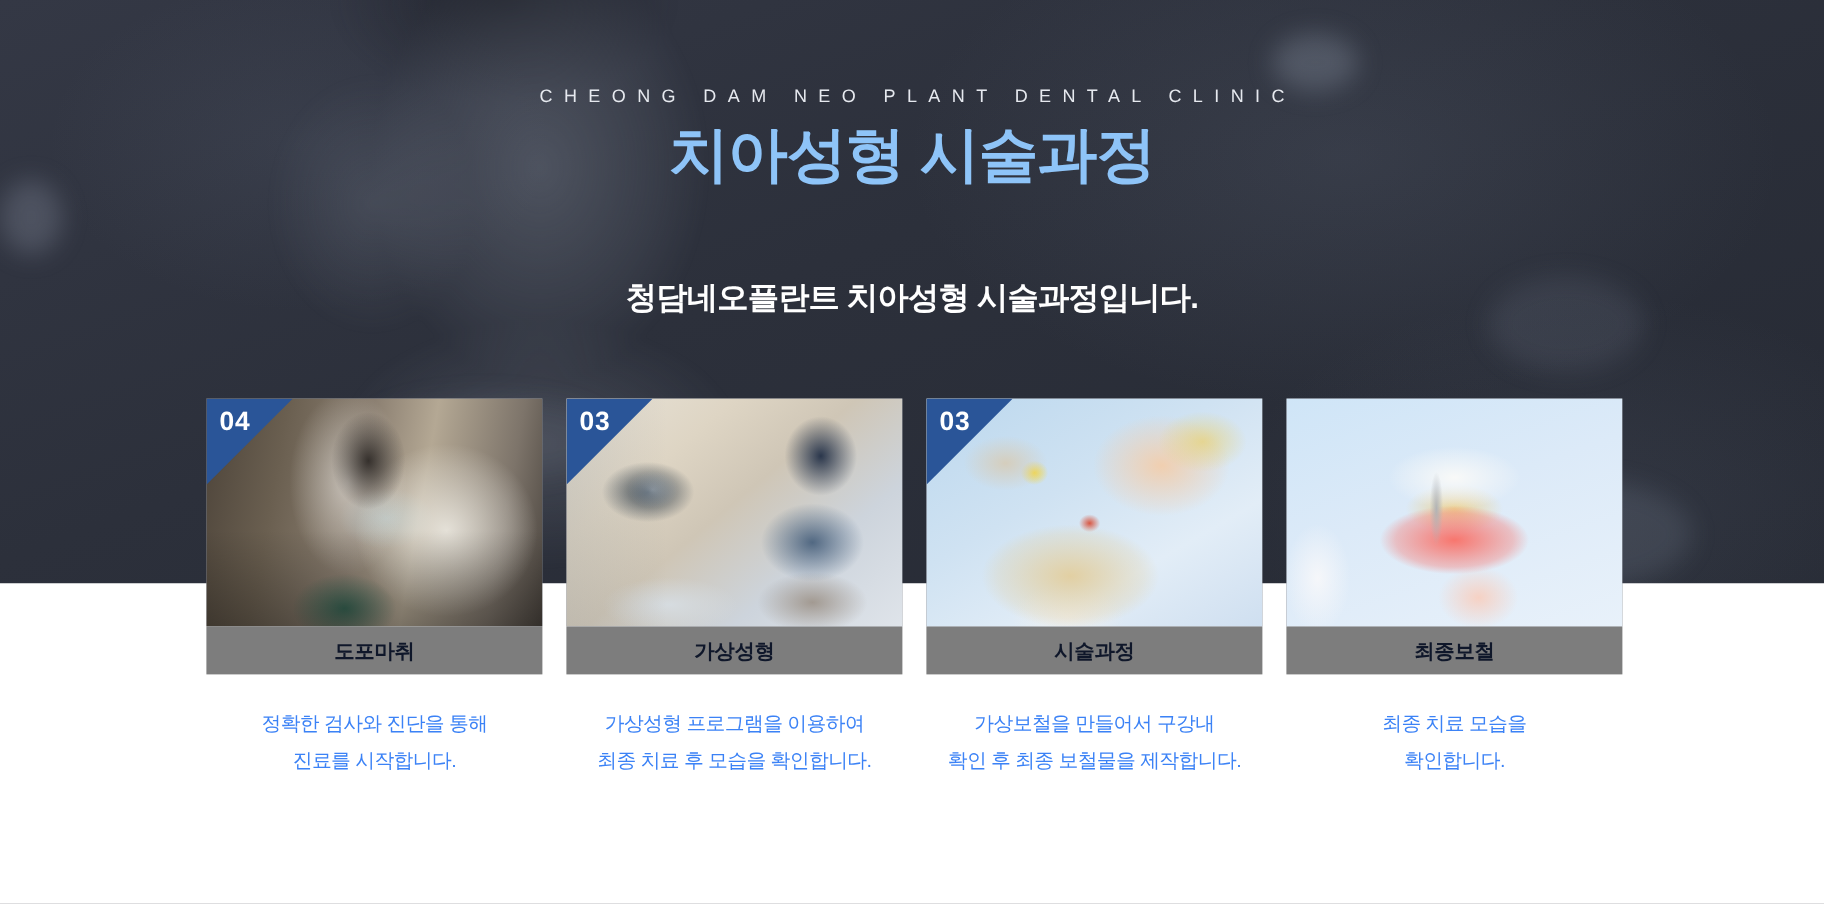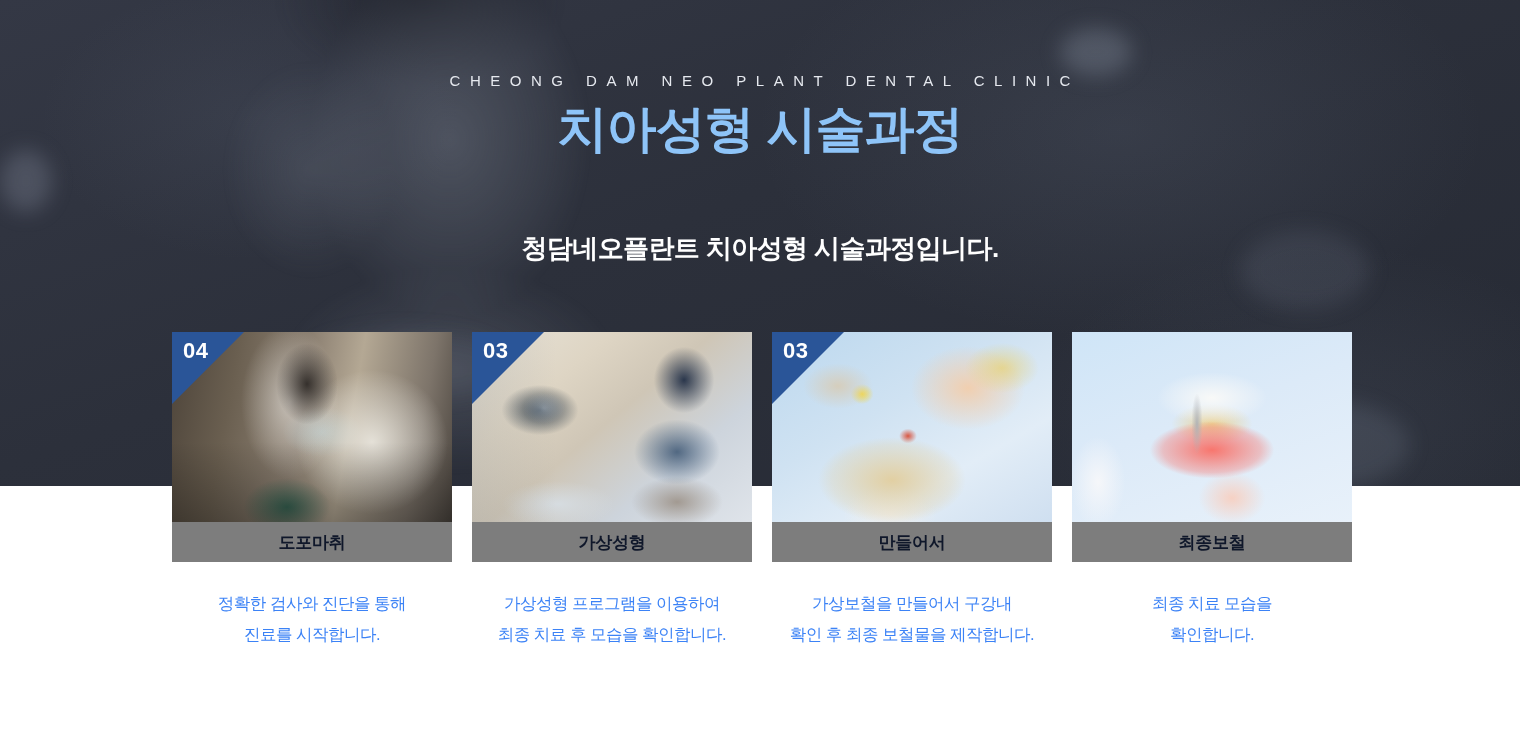--- a/index.html
+++ b/index.html
@@ -303,21 +303,21 @@
     </div>
 
     <div class="card">
       <div class="card-media">
         <div class="card-photo photo-3"></div>
         <div class="badge">
           <div class="badge-tri"></div>
           <div class="badge-num">03</div>
         </div>
       </div>
-      <div class="card-label">만들어서</div>
+      <div class="card-label">시술과정</div>
       <div class="card-caption">가상보철을 만들어서 구강내
 확인 후 최종 보철물을 제작합니다.</div>
     </div>
 
     <div class="card">
       <div class="card-media">
         <div class="card-photo photo-4"></div>
       </div>
       <div class="card-label">최종보철</div>
       <div class="card-caption">최종 치료 모습을

